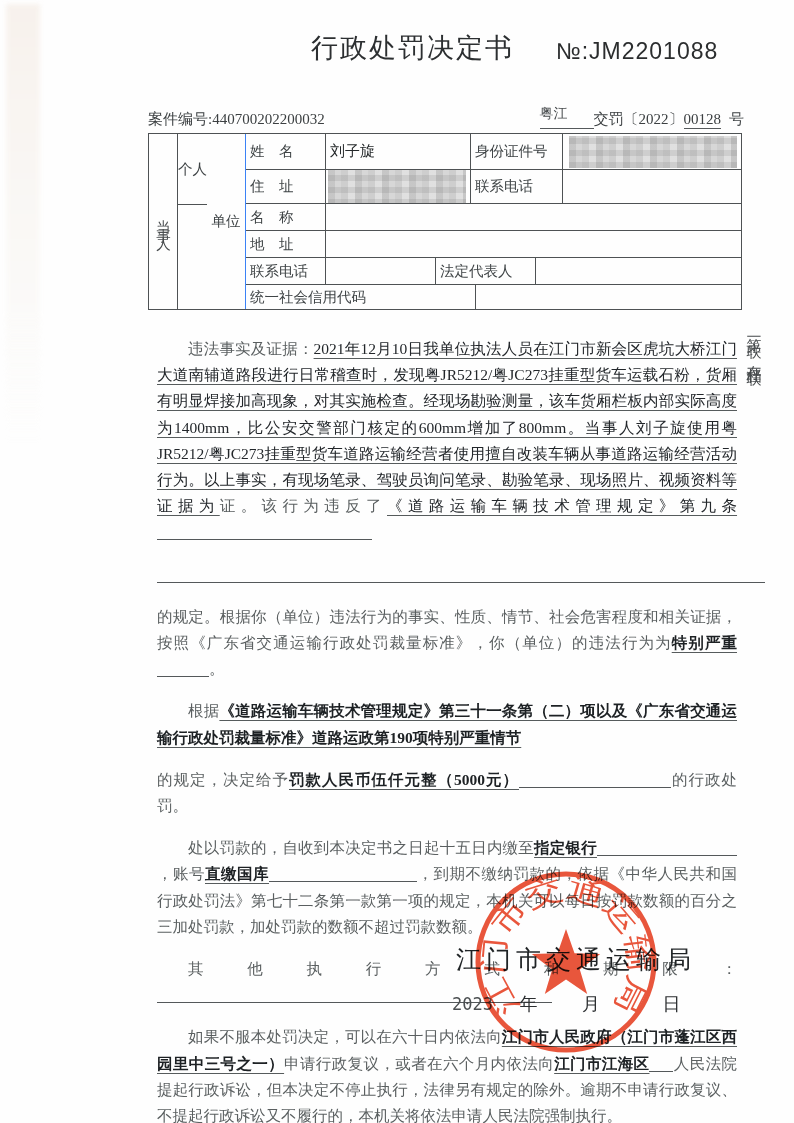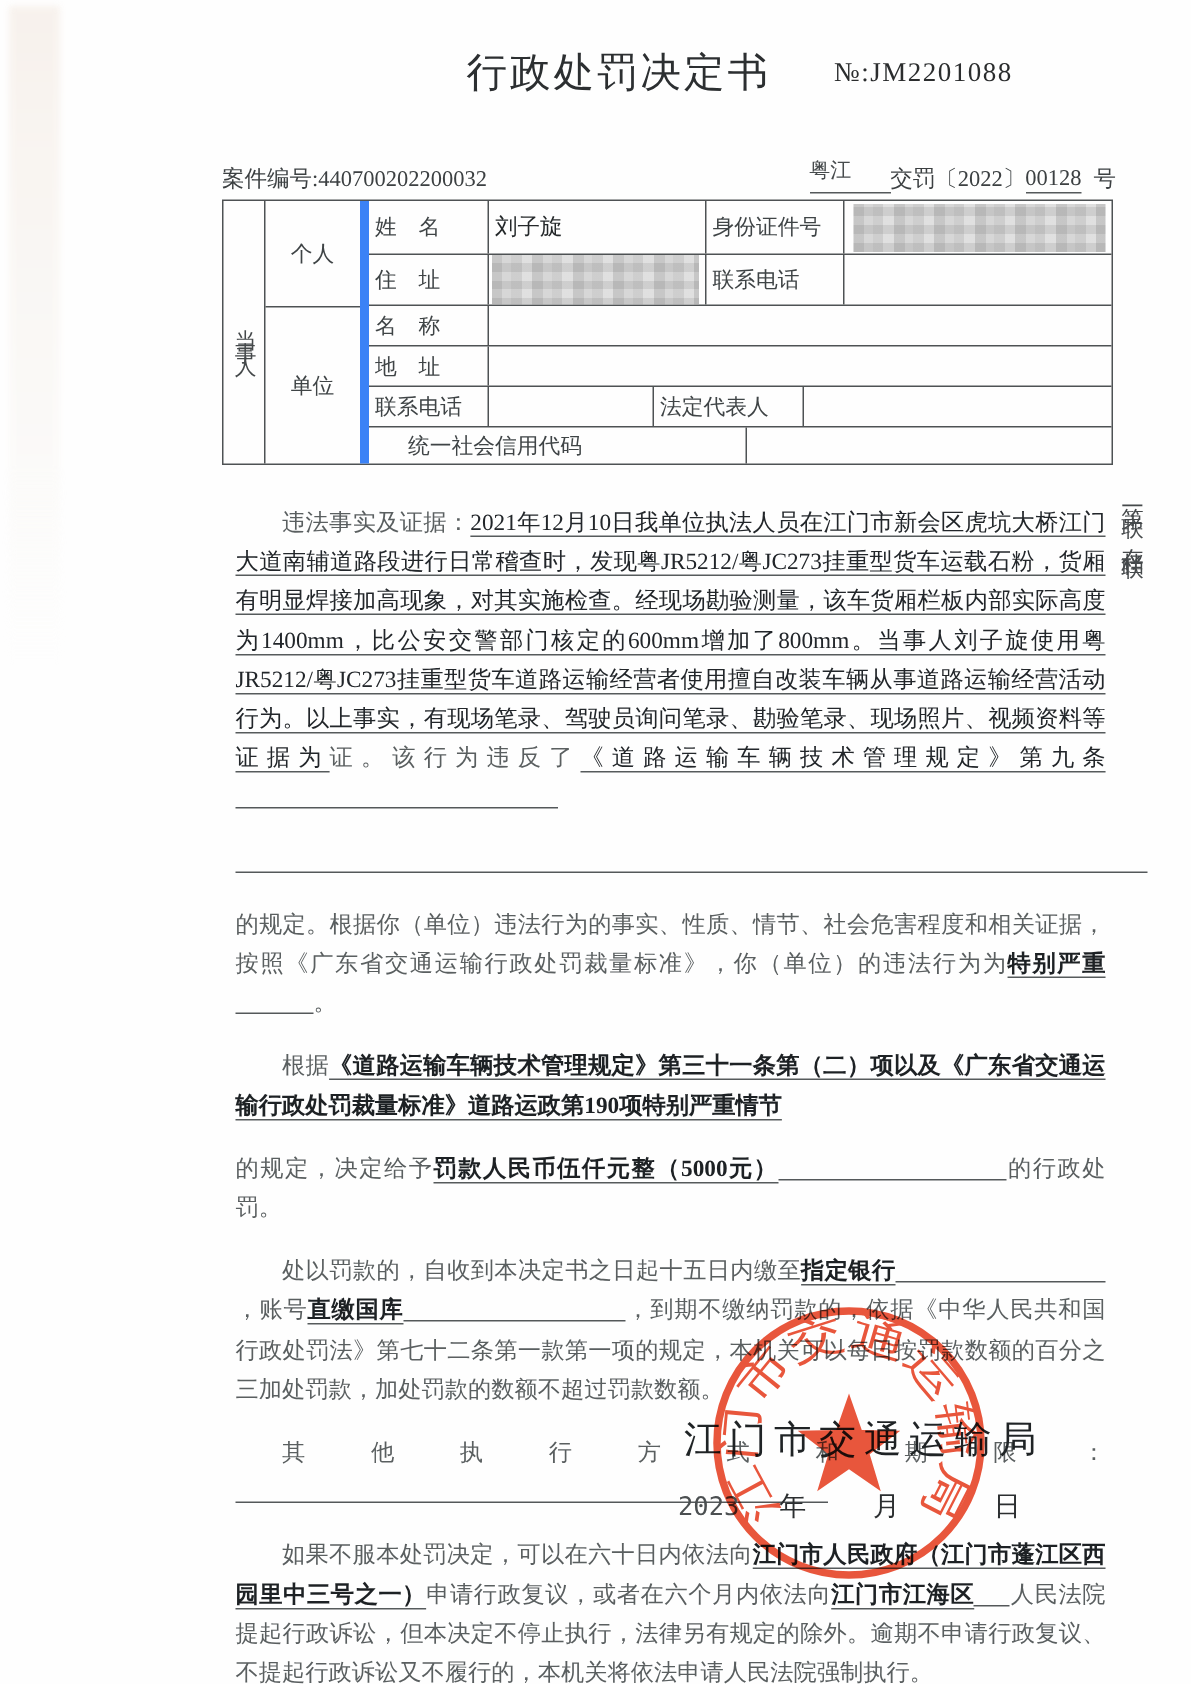--- a/index.html
+++ b/index.html
@@ -2,43 +2,43 @@
 <html><head>
 <meta charset="utf-8">
 <style>
   html,body{margin:0;padding:0;}
   body{width:794px;height:1123px;background:#ffffff;font-family:"Liberation Serif","DejaVu Serif",serif;}
   .sheet{position:relative;width:794px;height:1123px;background:#fefefe;overflow:hidden;}
   .smudge{position:absolute;left:6px;top:4px;width:34px;height:440px;
     background:linear-gradient(180deg,#f6efe9 0%,#f9f5f1 35%,#fbfaf8 70%,rgba(255,255,255,0) 100%);
     filter:blur(2px);opacity:.8;}
   
-  .doc-no{position:absolute;left:556px;top:38px;font-family:Liberation Serif, serif;
-    font-size:18px;letter-spacing:1px;color:#2b2d2e;}
+  .doc-no{position:absolute;left:556px;top:38px;font-family:Liberation Sans, sans-serif;
+    font-size:23px;letter-spacing:1px;color:#2b2d2e;}
   .title{position:absolute;left:311px;top:30px;font-size:27px;letter-spacing:2px;color:#2c2f31;}
   .case-row{position:absolute;left:148px;top:110px;width:596px;display:flex;justify-content:space-between;
     font-size:15px;color:#3c4042;}
   .ref{display:flex;align-items:flex-end;}
   .hand{position:relative;top:-5px;font-size:14px;color:#474b4d;transform:rotate(-2deg);}
   .refline{border-bottom:1px solid #55595b;display:inline-block;}
   .sp{display:inline-block;height:1px;}
   .w26{width:26px;}
   .u{border-bottom:1px solid #55595b;}
   
   .ptable{position:absolute;left:148px;top:133px;width:594px;height:177px;border:1px solid #4e5254;
     display:flex;font-size:14.5px;color:#3f4446;box-sizing:border-box;}
   .col-side{width:31px;border-right:1px solid #4e5254;display:flex;align-items:center;justify-content:center;}
   .vtext{writing-mode:vertical-rl;letter-spacing:9px;color:#45494b;}
-  .col-group{width:74px;border-right:6px solid #3b82f6;display:flex;flex-direction:column;}
+  .col-group{width:74px;border-right:1px solid #3b82f6;display:flex;}
   .gcell{display:flex;align-items:center;justify-content:center;}
   .g1{height:70px;border-bottom:1px solid #4e5254;}
   .g2{flex:1;}
   .col-main{flex:1;display:flex;flex-direction:column;}
   .trow{display:flex;border-bottom:1px solid #4e5254;box-sizing:border-box;}
-  .trow:last-child{border-bottom:none;margin-left:22px;}
+  .trow:last-child{border-bottom:none;}
   .r1{height:36px;}.r2{height:34px;}.r3{height:27px;}.r4{height:27px;}.r5{height:27px;}.r6{flex:1;}
   .cell{display:flex;align-items:center;padding:0 4px;box-sizing:border-box;border-right:1px solid #4e5254;overflow:hidden;}
   .cell:last-child{border-right:none;}
   .lbl{justify-content:flex-start;}
   .w80{width:80px;}.w145{width:145px;}.w92{width:92px;}.w110{width:110px;}.w100{width:100px;text-align:center;}.w230{width:230px;}
   .flex1{flex:1;}
   .val{color:#24282a;font-size:15px;}
   .mosaic{background:
      repeating-linear-gradient(90deg,#c8c8c8 0 7px,#e0e0e0 7px 13px,#d3d3d3 13px 20px,#ededed 20px 27px),
      repeating-linear-gradient(0deg,#cdcdcd 0 6px,#e6e6e6 6px 12px);

